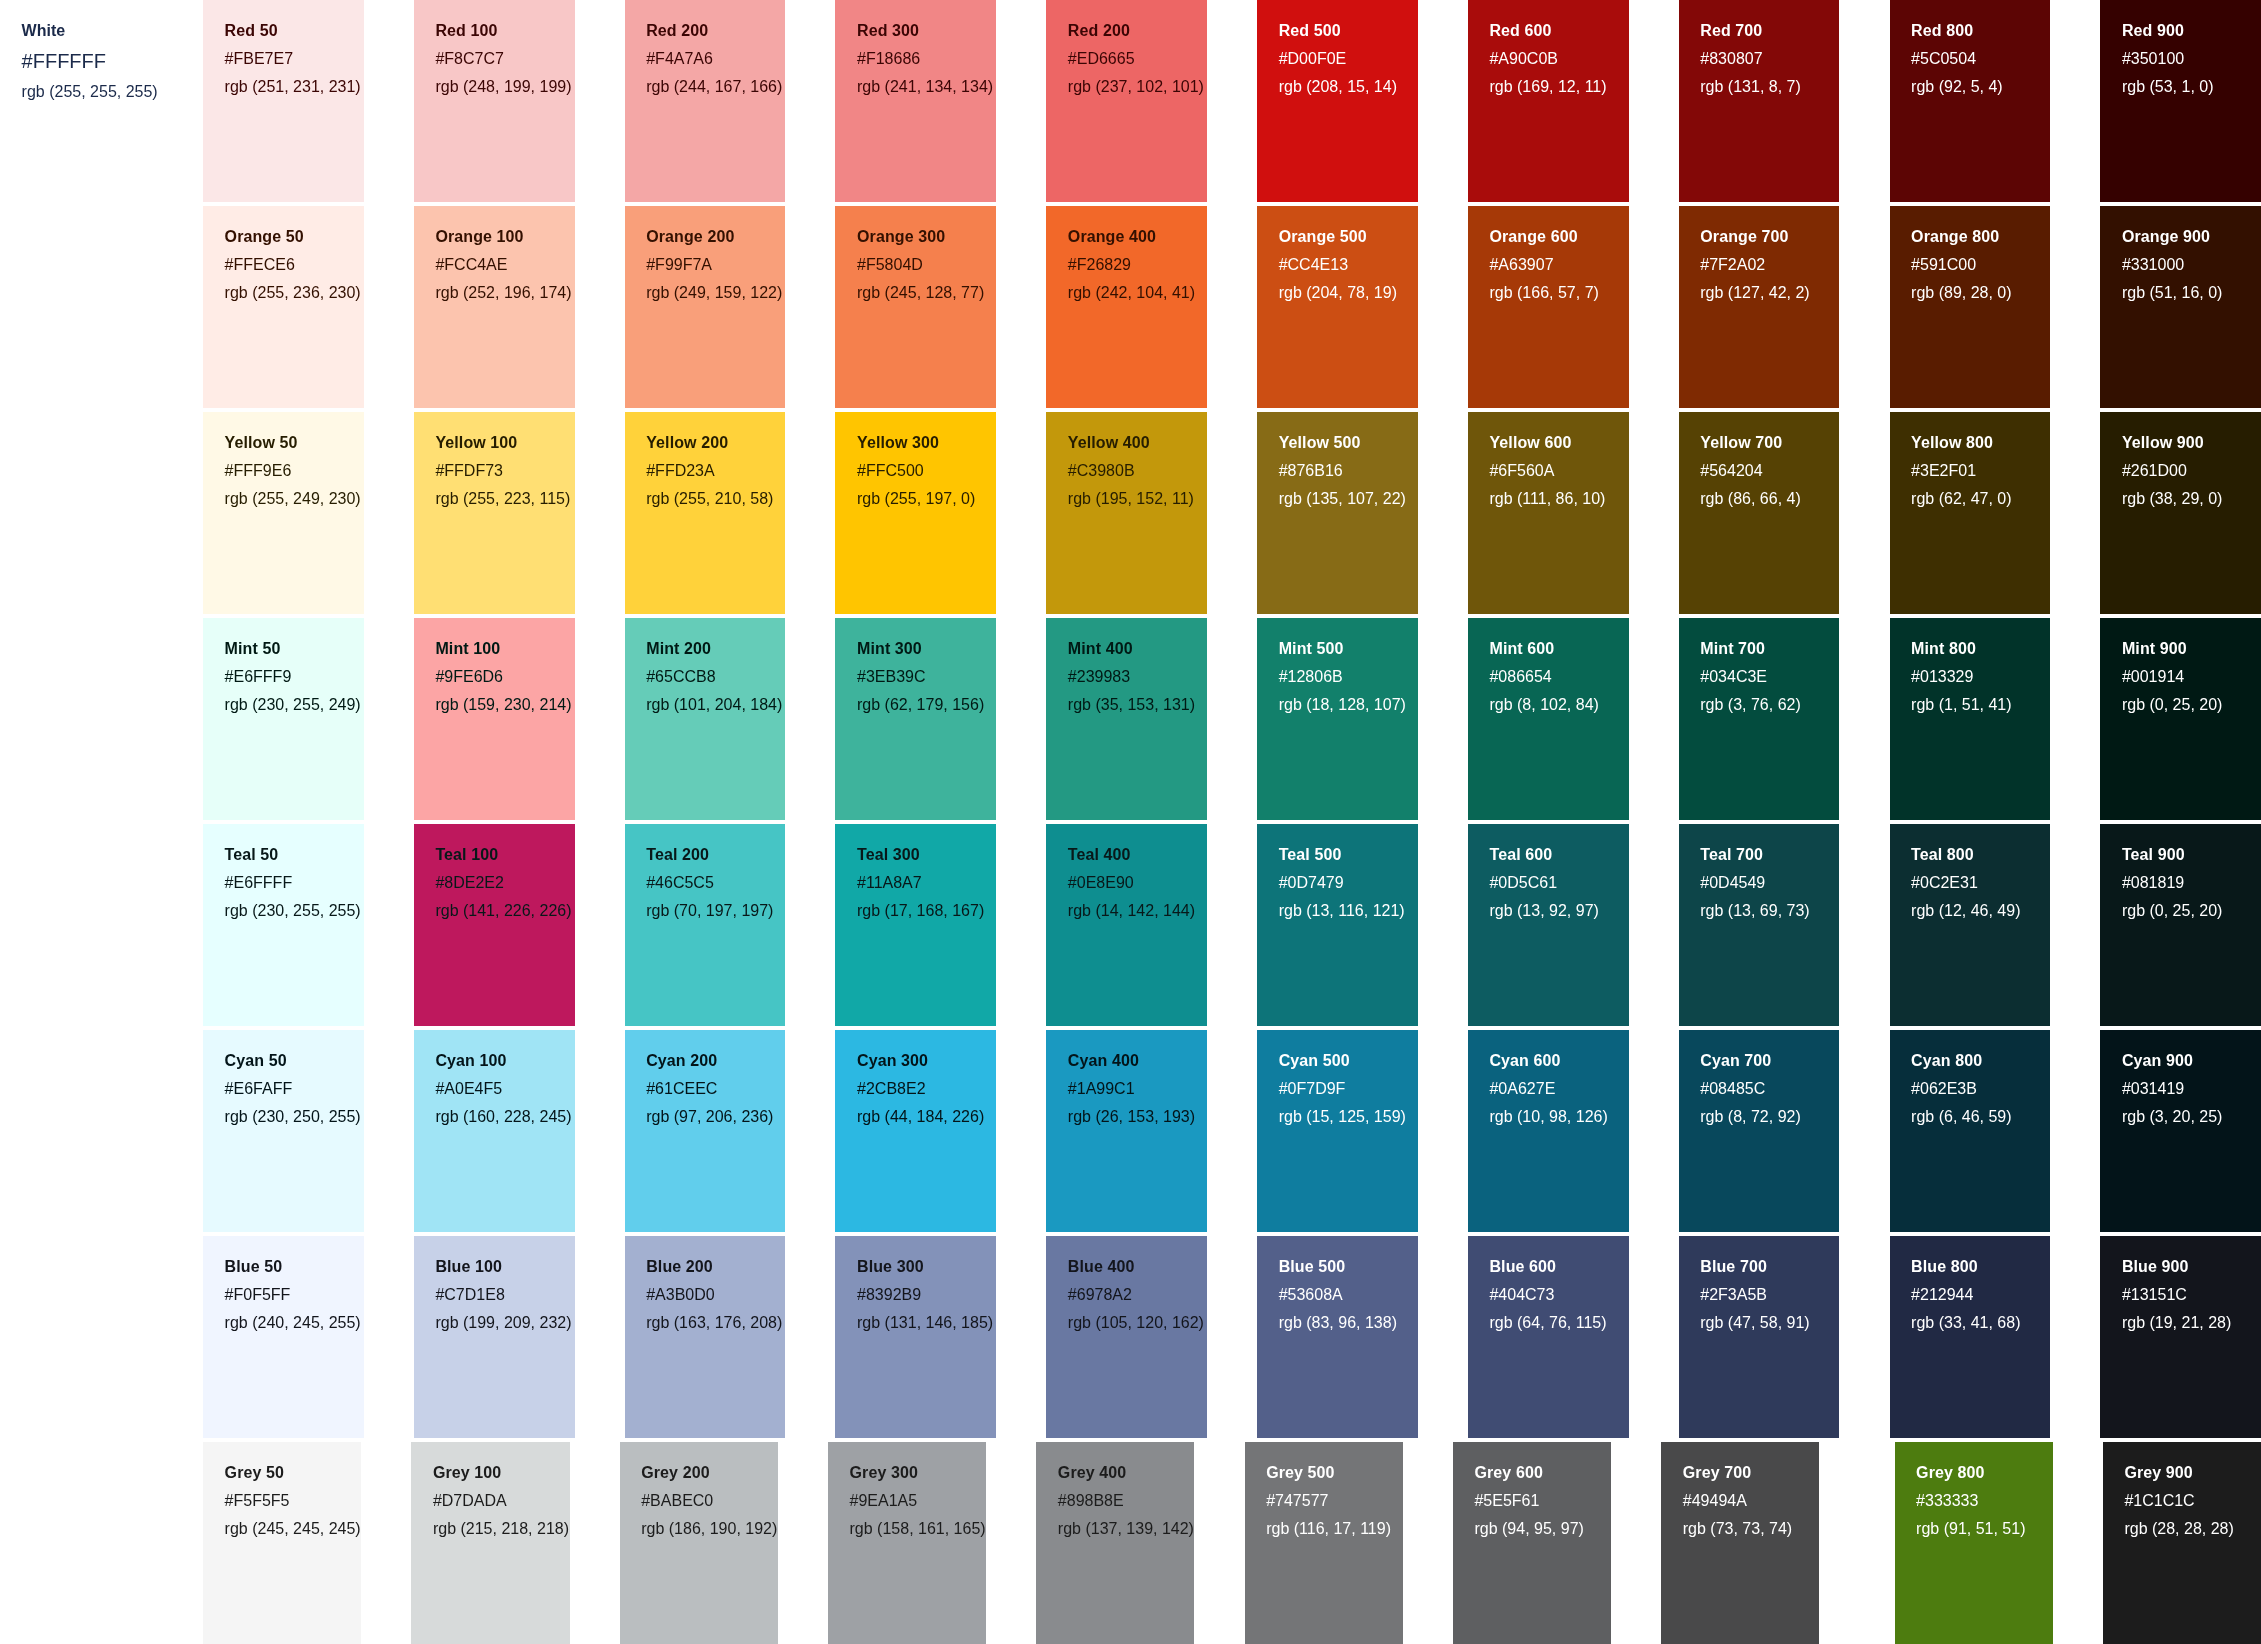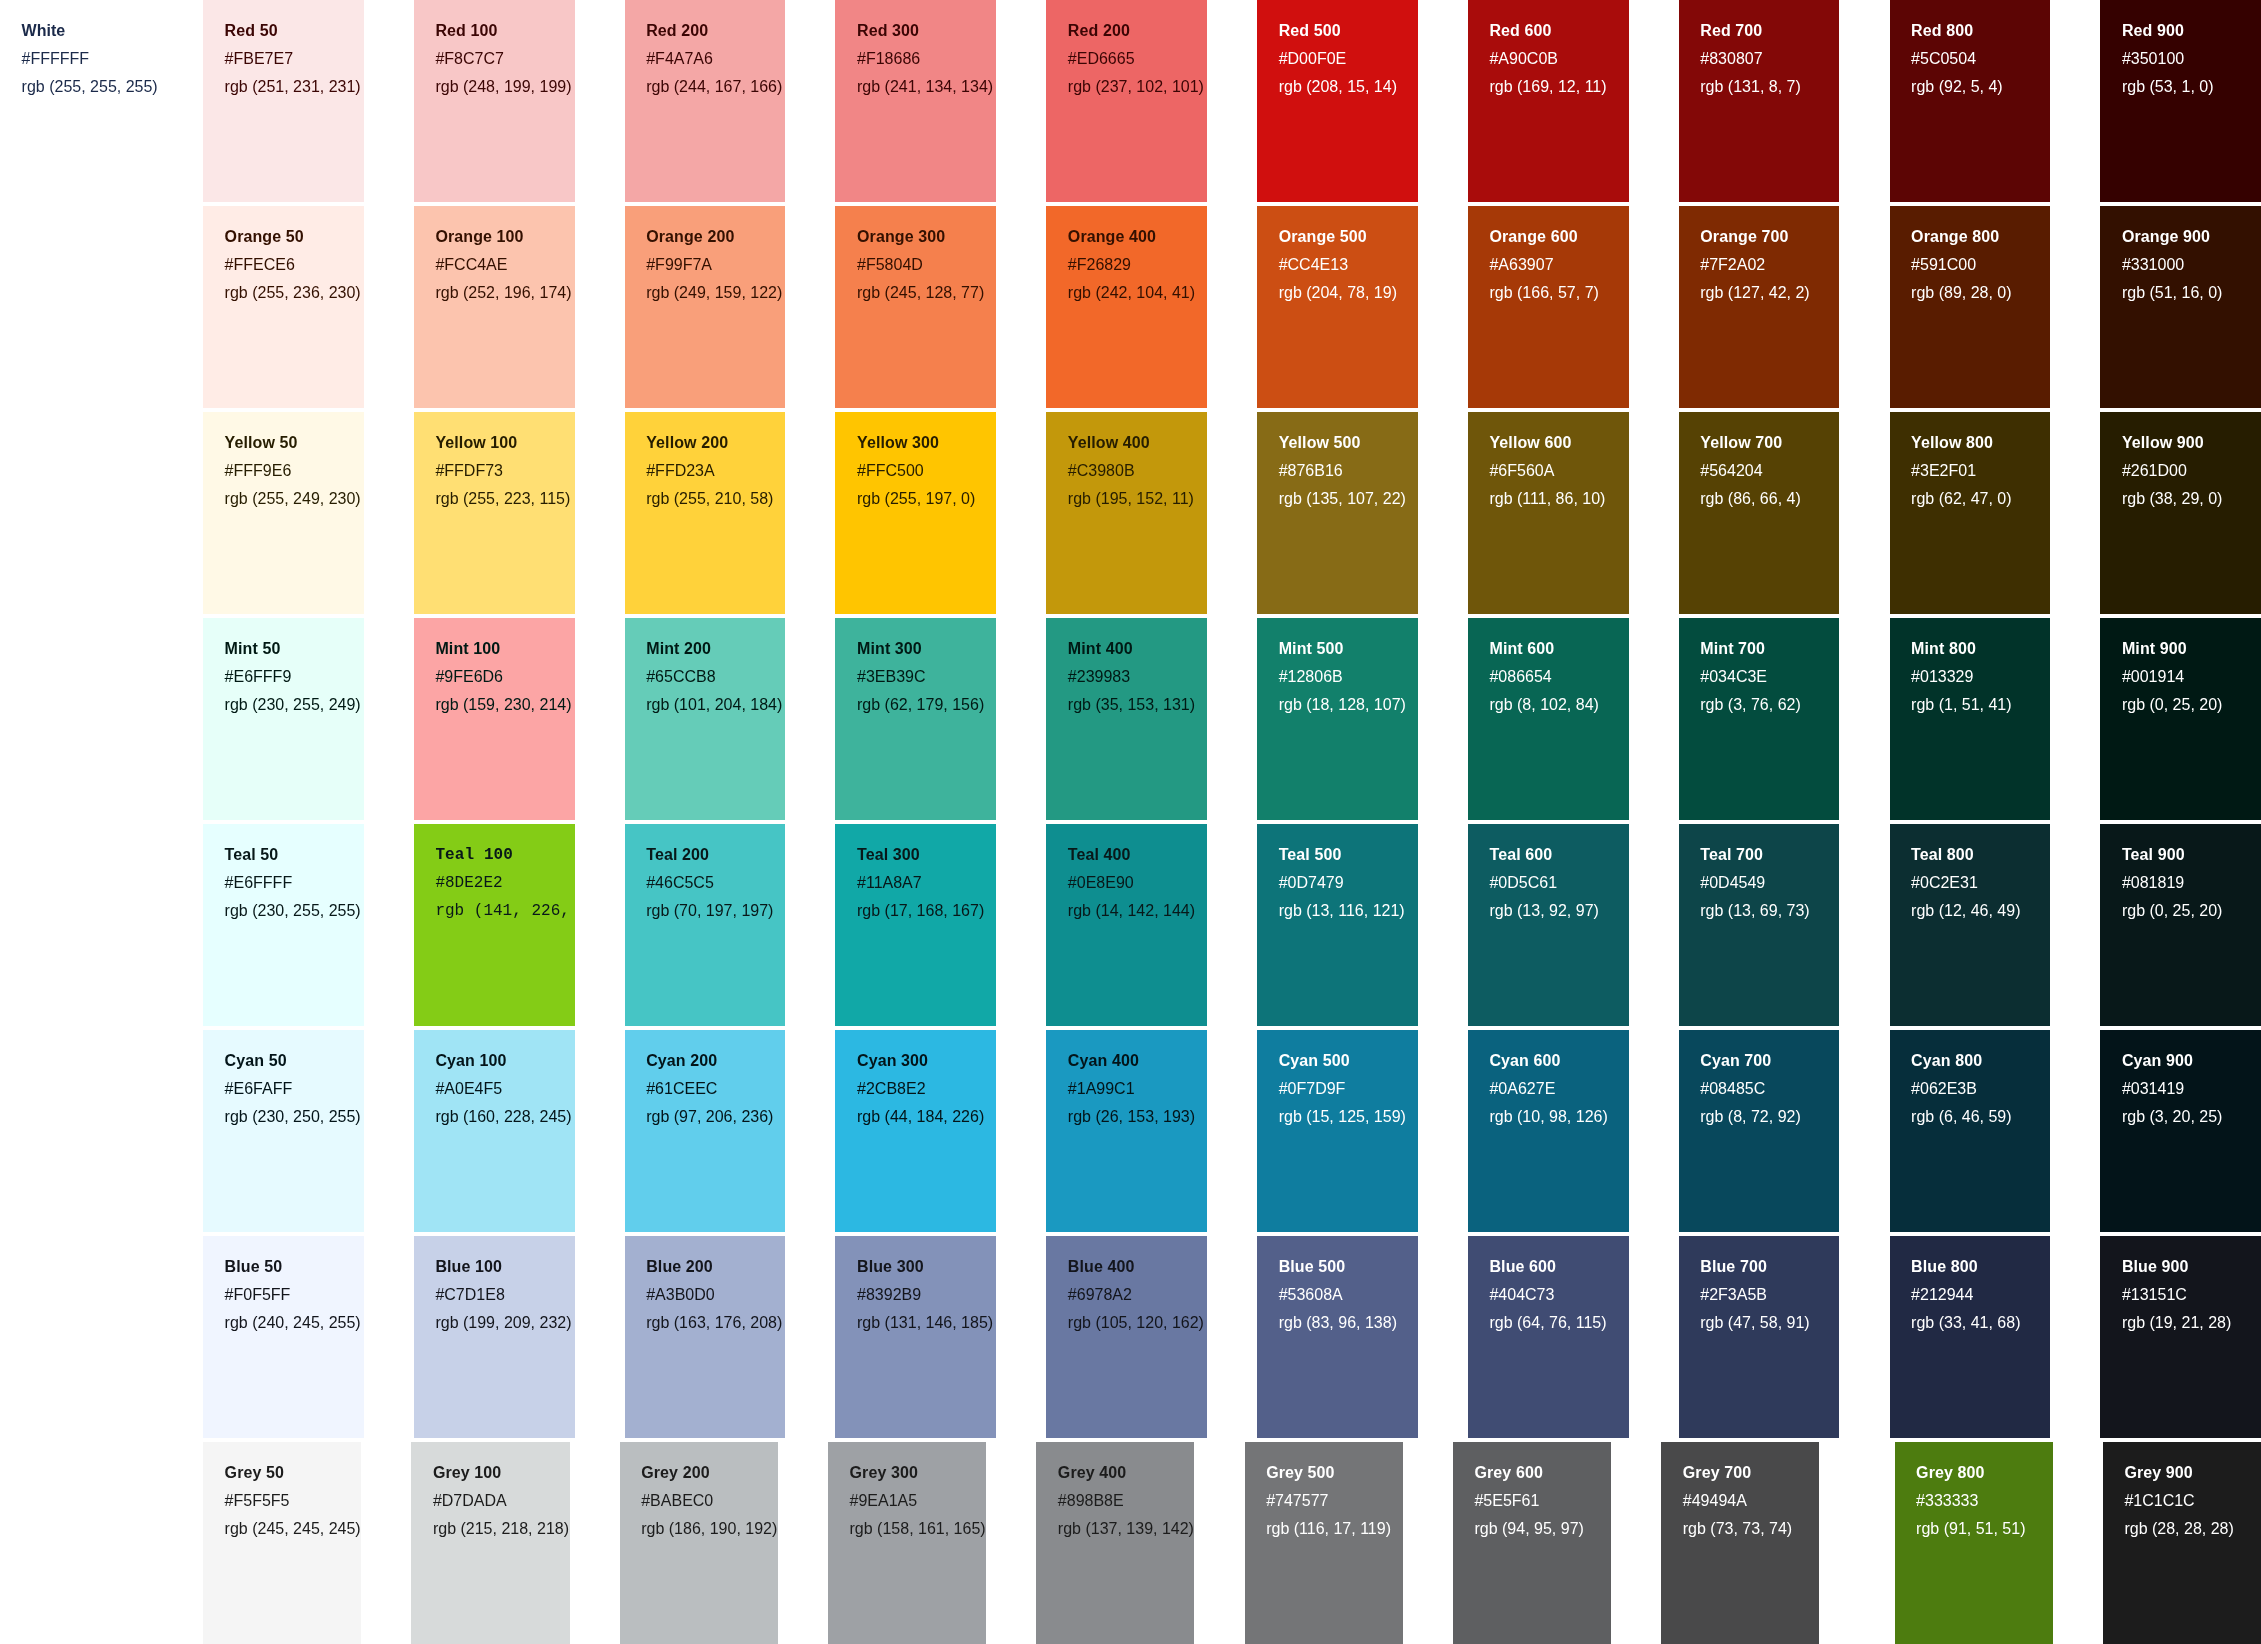--- a/index.html
+++ b/index.html
@@ -75,21 +75,21 @@
     margin-top: 9.3px;
     white-space: nowrap;
   }
   .base-name {
     font-size: 16px;
     font-weight: bold;
     line-height: 1.18;
     white-space: nowrap;
   }
   .base-hex {
-    font-size: 16px;
+    font-size: 20px;
     line-height: 1.18;
     margin-top: 9.3px;
     white-space: nowrap;
   }
   .base-rgb {
     font-size: 16px;
     line-height: 1.18;
     margin-top: 9.3px;
     white-space: nowrap;
   }
@@ -315,21 +315,21 @@
           <div class="swatch-hex">#001914</div>
           <div class="swatch-rgb">rgb (0, 25, 20)</div>
         </div>
       </div>
       <div class="color-row">
         <div class="swatch" style="background: rgb(230, 255, 255); color: rgb(8, 24, 25);">
           <div class="swatch-name">Teal 50</div>
           <div class="swatch-hex">#E6FFFF</div>
           <div class="swatch-rgb">rgb (230, 255, 255)</div>
         </div>
-        <div class="swatch" style="background: #84cc16; color: rgb(8, 24, 25); font-family: Liberation Mono, monospace;">
+        <div class="swatch" style="background: #be185d; color: rgb(8, 24, 25);">
           <div class="swatch-name">Teal 100</div>
           <div class="swatch-hex">#8DE2E2</div>
           <div class="swatch-rgb">rgb (141, 226, 226)</div>
         </div>
         <div class="swatch" style="background: rgb(70, 197, 197); color: rgb(8, 24, 25);">
           <div class="swatch-name">Teal 200</div>
           <div class="swatch-hex">#46C5C5</div>
           <div class="swatch-rgb">rgb (70, 197, 197)</div>
         </div>
         <div class="swatch" style="background: rgb(17, 168, 167); color: rgb(8, 24, 25);">

